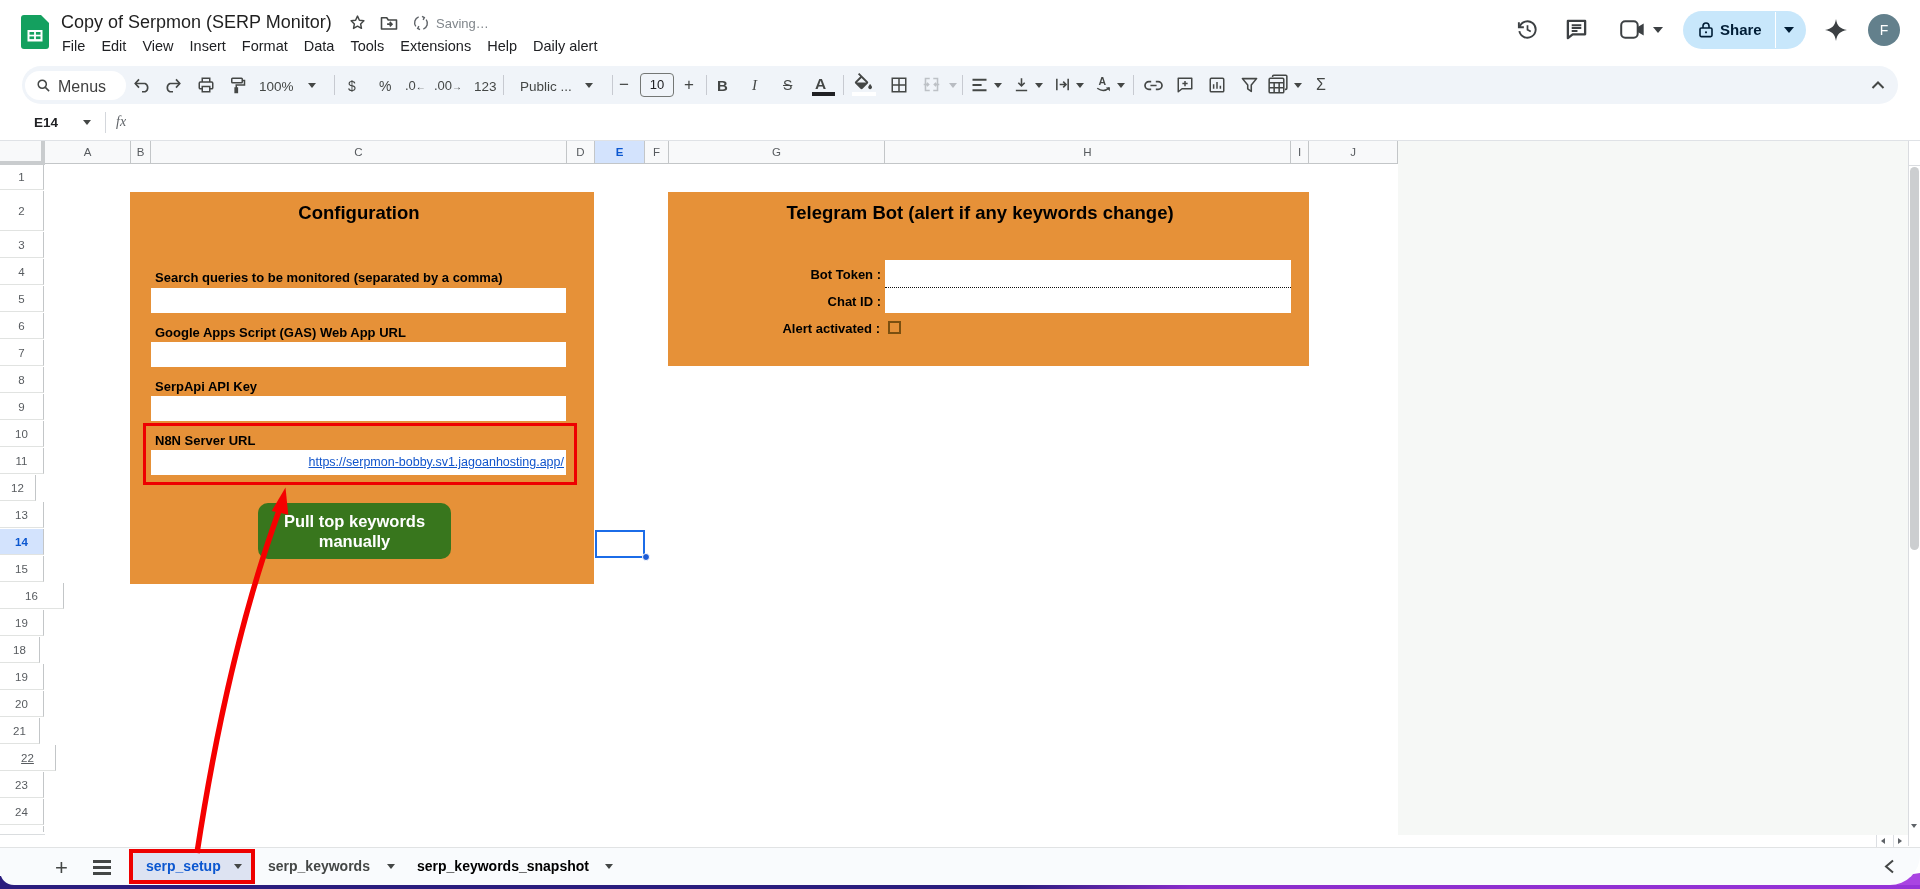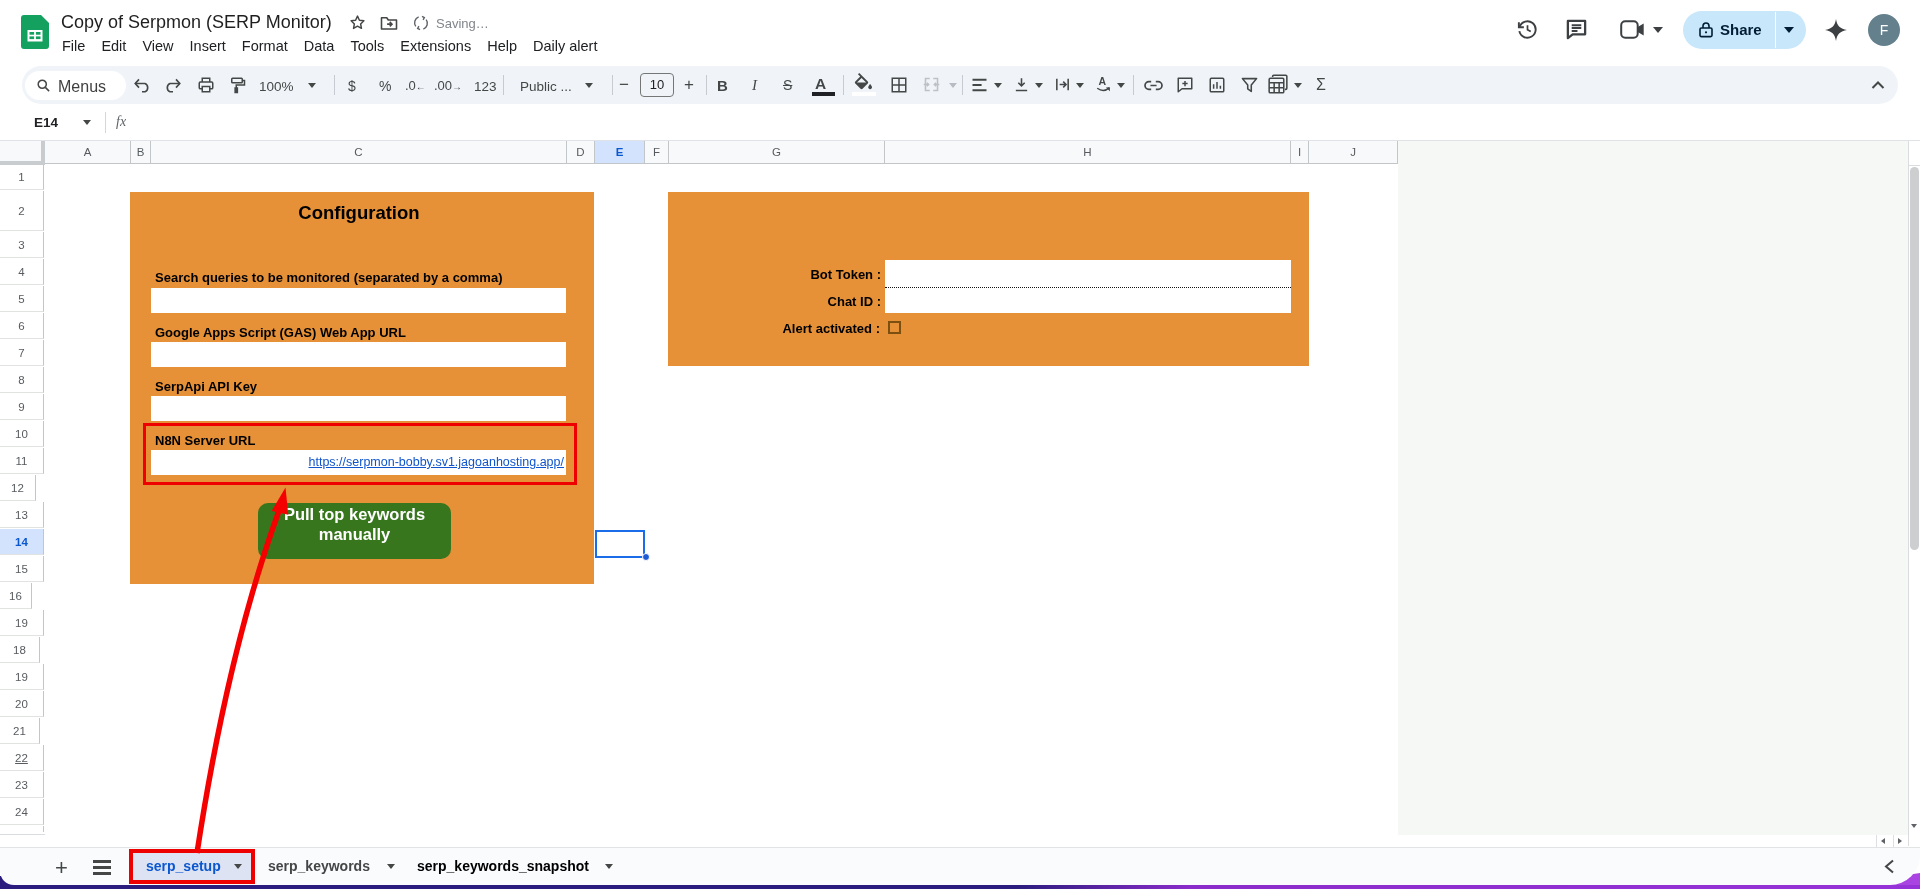--- a/index.html
+++ b/index.html
@@ -234,50 +234,51 @@
       <div class="abs" style="left: 0px; top: 148px; width: 44px; height: 26px; background: rgb(255, 255, 255); border-right: 1px solid rgb(195, 198, 200); border-bottom: 1px solid rgb(225, 227, 225); text-align: center; line-height: 26px;">6</div>
       <div class="abs" style="left: 0px; top: 175px; width: 44px; height: 26px; background: rgb(255, 255, 255); border-right: 1px solid rgb(195, 198, 200); border-bottom: 1px solid rgb(225, 227, 225); text-align: center; line-height: 26px;">7</div>
       <div class="abs" style="left: 0px; top: 202px; width: 44px; height: 26px; background: rgb(255, 255, 255); border-right: 1px solid rgb(195, 198, 200); border-bottom: 1px solid rgb(225, 227, 225); text-align: center; line-height: 26px;">8</div>
       <div class="abs" style="left: 0px; top: 229px; width: 44px; height: 26px; background: rgb(255, 255, 255); border-right: 1px solid rgb(195, 198, 200); border-bottom: 1px solid rgb(225, 227, 225); text-align: center; line-height: 26px;">9</div>
       <div class="abs" style="left: 0px; top: 256px; width: 44px; height: 26px; background: rgb(255, 255, 255); border-right: 1px solid rgb(195, 198, 200); border-bottom: 1px solid rgb(225, 227, 225); text-align: center; line-height: 26px;">10</div>
       <div class="abs" style="left: 0px; top: 283px; width: 44px; height: 26px; background: rgb(255, 255, 255); border-right: 1px solid rgb(195, 198, 200); border-bottom: 1px solid rgb(225, 227, 225); text-align: center; line-height: 26px;">11</div>
       <div class="abs" style="left: 0px; top: 310px; width: 36px; height: 26px; background: rgb(255, 255, 255); border-right: 1px solid rgb(195, 198, 200); border-bottom: 1px solid rgb(225, 227, 225); text-align: center; line-height: 26px;">12</div>
       <div class="abs" style="left: 0px; top: 337px; width: 44px; height: 26px; background: rgb(255, 255, 255); border-right: 1px solid rgb(195, 198, 200); border-bottom: 1px solid rgb(225, 227, 225); text-align: center; line-height: 26px;">13</div>
       <div class="abs" style="left: 0px; top: 364px; width: 44px; height: 26px; background: rgb(211, 227, 253); border-right: 1px solid rgb(195, 198, 200); border-bottom: 1px solid rgb(225, 227, 225); text-align: center; line-height: 26px; font-weight: bold; color: rgb(11, 87, 208);">14</div>
       <div class="abs" style="left: 0px; top: 391px; width: 44px; height: 26px; background: rgb(255, 255, 255); border-right: 1px solid rgb(195, 198, 200); border-bottom: 1px solid rgb(225, 227, 225); text-align: center; line-height: 26px;">15</div>
-      <div class="abs" style="left: 0px; top: 418px; width: 32px; height: 26px; background: rgb(255, 255, 255); border-right: 1px solid rgb(195, 198, 200); border-bottom: 1px solid rgb(225, 227, 225); text-align: center; line-height: 26px;">16</div>
+      <div class="abs" style="left: 0px; top: 418px; width: 64px; height: 26px; background: rgb(255, 255, 255); border-right: 1px solid rgb(195, 198, 200); border-bottom: 1px solid rgb(225, 227, 225); text-align: center; line-height: 26px;">16</div>
       <div class="abs" style="left: 0px; top: 445px; width: 44px; height: 26px; background: rgb(255, 255, 255); border-right: 1px solid rgb(195, 198, 200); border-bottom: 1px solid rgb(225, 227, 225); text-align: center; line-height: 26px;">19</div>
       <div class="abs" style="left: 0px; top: 472px; width: 40px; height: 26px; background: rgb(255, 255, 255); border-right: 1px solid rgb(195, 198, 200); border-bottom: 1px solid rgb(225, 227, 225); text-align: center; line-height: 26px;">18</div>
       <div class="abs" style="left: 0px; top: 499px; width: 44px; height: 26px; background: rgb(255, 255, 255); border-right: 1px solid rgb(195, 198, 200); border-bottom: 1px solid rgb(225, 227, 225); text-align: center; line-height: 26px;">19</div>
       <div class="abs" style="left: 0px; top: 526px; width: 44px; height: 26px; background: rgb(255, 255, 255); border-right: 1px solid rgb(195, 198, 200); border-bottom: 1px solid rgb(225, 227, 225); text-align: center; line-height: 26px;">20</div>
       <div class="abs" style="left: 0px; top: 553px; width: 40px; height: 26px; background: rgb(255, 255, 255); border-right: 1px solid rgb(195, 198, 200); border-bottom: 1px solid rgb(225, 227, 225); text-align: center; line-height: 26px;">21</div>
-      <div class="abs" style="left: 0px; top: 580px; width: 44px; height: 26px; background: rgb(255, 255, 255); border-right: 1px solid rgb(195, 198, 200); border-bottom: 1px solid rgb(225, 227, 225); text-align: center; line-height: 26px; text-decoration: underline;">22</div>
+      <div class="abs" style="left: 0px; top: 580px; width: 56px; height: 26px; background: rgb(255, 255, 255); border-right: 1px solid rgb(195, 198, 200); border-bottom: 1px solid rgb(225, 227, 225); text-align: center; line-height: 26px; text-decoration: underline;">22</div>
       <div class="abs" style="left: 0px; top: 607px; width: 44px; height: 26px; background: rgb(255, 255, 255); border-right: 1px solid rgb(195, 198, 200); border-bottom: 1px solid rgb(225, 227, 225); text-align: center; line-height: 26px;">23</div>
       <div class="abs" style="left: 0px; top: 634px; width: 44px; height: 26px; background: rgb(255, 255, 255); border-right: 1px solid rgb(195, 198, 200); border-bottom: 1px solid rgb(225, 227, 225); text-align: center; line-height: 26px;">24</div>
       <div class="abs" style="left: 0px; top: 661px; width: 44px; height: 6px; background: rgb(255, 255, 255); border-right: 1px solid rgb(195, 198, 200);"></div>
     </div>
 <div class="abs" style="left:0;top:834px;width:45px;height:12px;background:#f8f9fa;border-top:1px solid #dadddf;"></div>
 
 <div class="abs" style="left:130px;top:191.5px;width:464px;height:392.5px;background:#e69138;"></div>
 <div class="abs" style="left:151px;top:201.5px;width:416px;text-align:center;font-size:18.5px;font-weight:bold;color:#000;">Configuration</div>
 <div class="abs" style="left:155px;top:270px;font-size:13px;font-weight:bold;color:#000;">Search queries to be monitored (separated by a comma)</div>
 <div class="abs" style="left:151px;top:287.5px;width:415px;height:25.5px;background:#fff;"></div>
 <div class="abs" style="left:155px;top:324.5px;font-size:13px;font-weight:bold;color:#000;">Google Apps Script (GAS) Web App URL</div>
 <div class="abs" style="left:151px;top:341.5px;width:415px;height:25.5px;background:#fff;"></div>
 <div class="abs" style="left:155px;top:378.5px;font-size:13px;font-weight:bold;color:#000;">SerpApi API Key</div>
 <div class="abs" style="left:151px;top:395.5px;width:415px;height:25.5px;background:#fff;"></div>
 <div class="abs" style="left:155px;top:432.5px;font-size:13px;font-weight:bold;color:#000;">N8N Server URL</div>
 <div class="abs" style="left:151px;top:449.5px;width:415px;height:25.5px;background:#fff;"></div>
 <div class="abs" style="left:151px;top:455px;width:413px;text-align:right;font-size:12.5px;color:#1155cc;text-decoration:underline;">https://serpmon-bobby.sv1.jagoanhosting.app/</div>
 
 <div class="abs" style="left:143px;top:422.5px;width:434px;height:62.5px;border:3.5px solid #ee0000;"></div>
 
-<div class="abs" style="left:258px;top:503px;width:193px;height:56px;background:#38761d;border-radius:10px;color:#fff;font-weight:bold;font-size:16.5px;text-align:center;line-height:19.5px;padding-top:2px;">Pull top keywords<br>manually</div>
+<div class="abs" style="left:258px;top:503px;width:193px;height:56px;background:#38761d;border-radius:10px;color:#fff;font-weight:bold;font-size:16.5px;text-align:center;line-height:19.5px;padding-top:9px;">Pull top keywords<br>manually</div>
 
 <div class="abs" style="left:668px;top:191.5px;width:641px;height:174.5px;background:#e69138;"></div>
+<div class="abs" style="left:669px;top:201.5px;width:622px;text-align:center;font-size:18.5px;font-weight:bold;color:#000;">Telegram Bot (alert if any keywords change)</div>
 <div class="abs" style="left:680px;top:266.5px;width:201px;text-align:right;font-size:13px;font-weight:bold;color:#000;">Bot Token :</div>
 <div class="abs" style="left:680px;top:293.5px;width:201px;text-align:right;font-size:13px;font-weight:bold;color:#000;">Chat ID :</div>
 <div class="abs" style="left:680px;top:321px;width:200px;text-align:right;font-size:13px;font-weight:bold;color:#000;">Alert activated :</div>
 <div class="abs" style="left:884.5px;top:259.5px;width:406px;height:27px;background:#fff;"></div>
 <div class="abs" style="left:884.5px;top:286.5px;width:406px;height:26.5px;background:#fff;border-top:1.5px dotted #111;"></div>
 <div class="abs" style="left:887.5px;top:321px;width:13px;height:13px;border:2px solid #7a4f10;background:#e69138;"></div>
 
 <div class="abs" style="left:595px;top:529.5px;width:50px;height:28px;border:2px solid #1b6ce8;background:#fff;"></div>
 <div class="abs" style="left:641.5px;top:552.5px;width:8.5px;height:8.5px;background:#1c5bd6;border:1.5px solid #fff;border-radius:50%;"></div>
 

